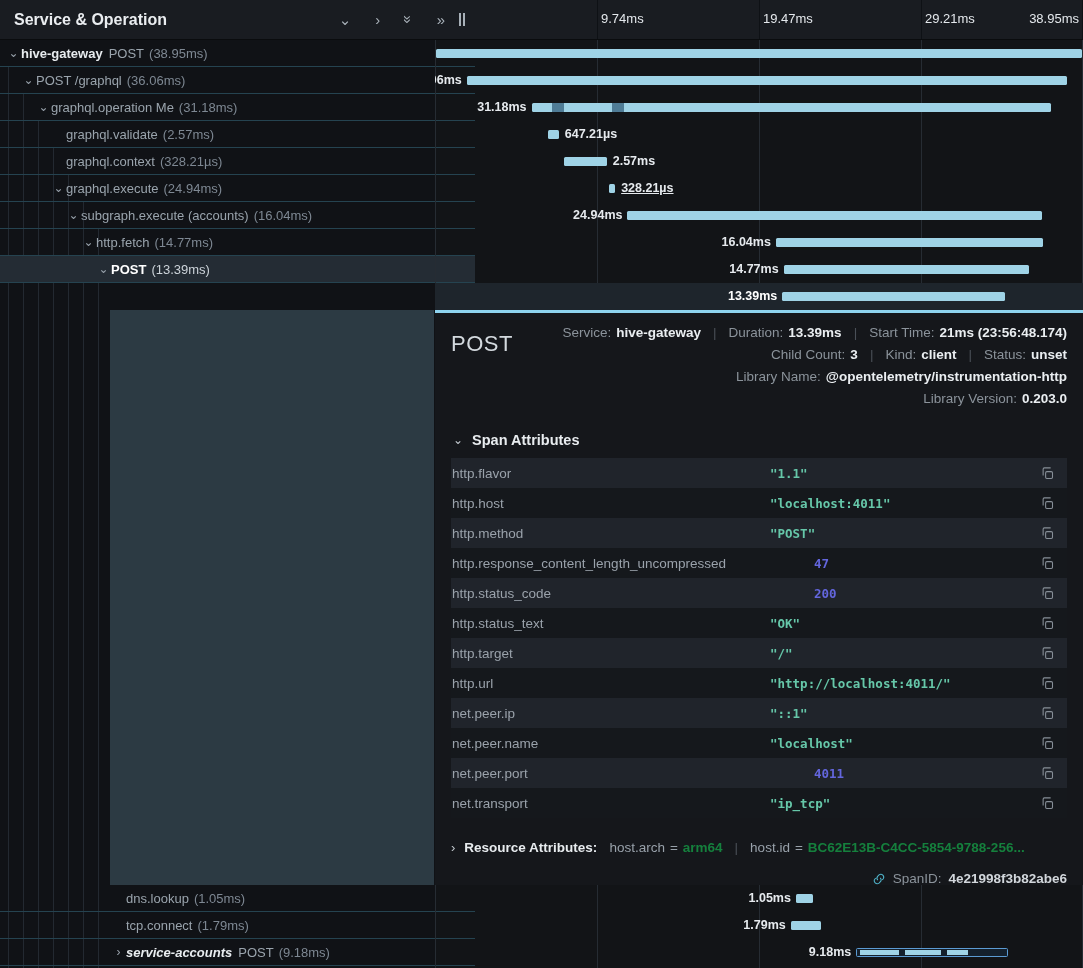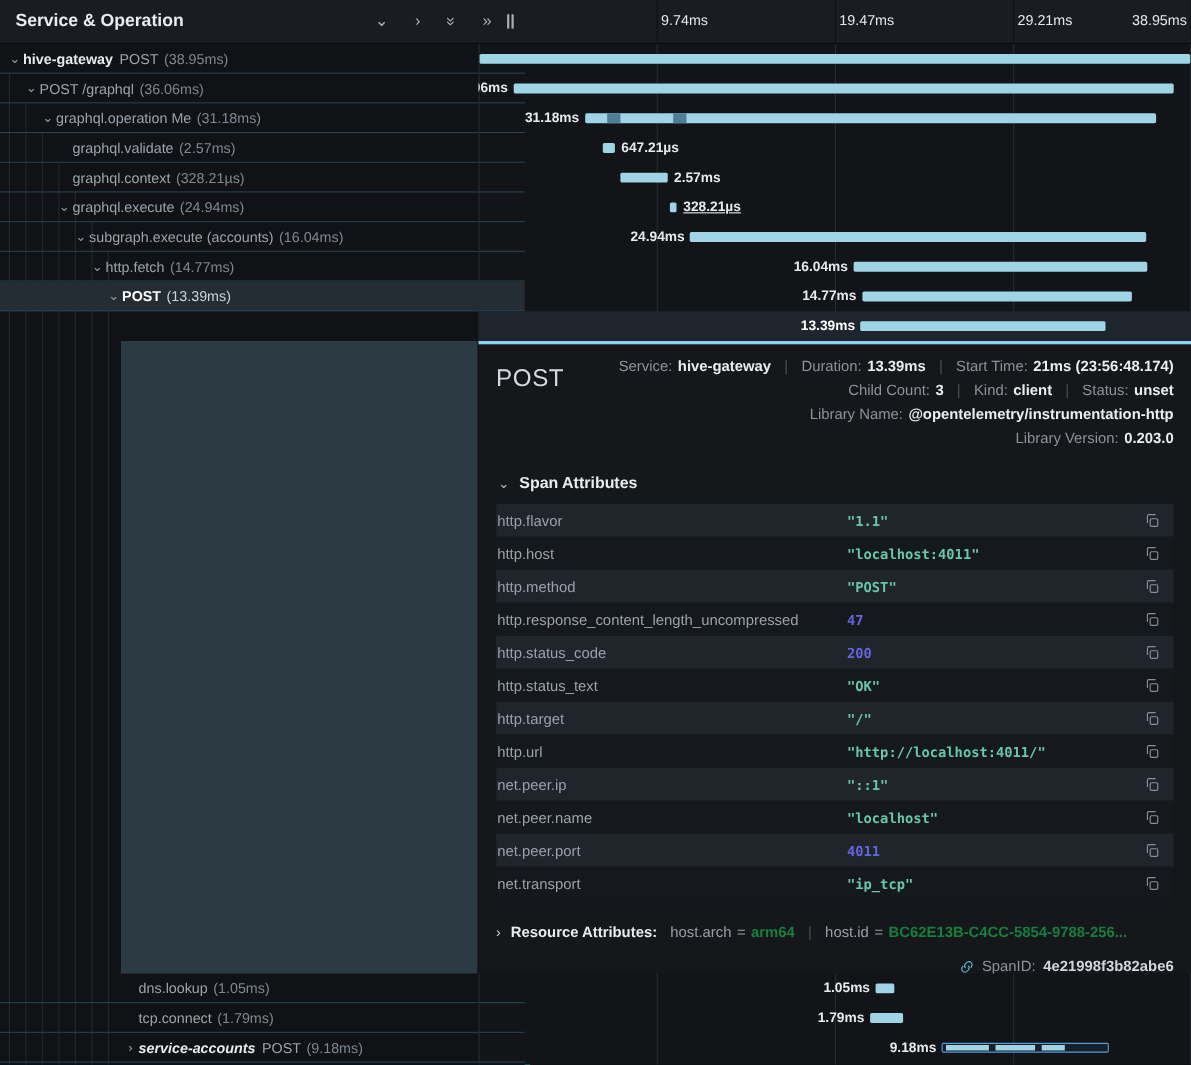--- a/index.html
+++ b/index.html
@@ -1,21 +1,21 @@
 <!DOCTYPE html>
 <html><head>
 <meta charset="utf-8">
 <style>
   html,body{margin:0;padding:0;background:#0d0f12;}
   *{box-sizing:border-box;}
   .app{position:relative;width:1083px;height:968px;overflow:hidden;
        font-family:"Liberation Sans",sans-serif;color:#c7ced4;background:#121417;}
 
   
-  .left{position:absolute;left:0;top:0;width:482px;height:968px;background:#101216;border-right:5px solid #5eead4;}
+  .left{position:absolute;left:0;top:0;width:482px;height:968px;background:#101216;border-right:7px solid #5eead4;}
   .left-header{position:absolute;left:0;top:0;right:0;height:40px;background:#191c21;border-bottom:1px solid #0a0c0e;
                display:flex;align-items:center;padding:0 10px 0 14px;z-index:5;}
   .lh-title{font-size:16px;font-weight:700;color:#eaedf0;flex:none;}
   .lh-icons{margin-left:auto;display:flex;align-items:center;gap:24px;margin-right:14px;}
   .lh-icon{color:#aab3bb;font-size:15px;line-height:1;cursor:pointer;display:inline-block;}
   .lh-icon.rot{transform:rotate(90deg);}
   .grip{width:6px;height:13px;border-left:2px solid #a7b0b8;border-right:2px solid #a7b0b8;cursor:col-resize;}
   .guide{position:absolute;width:1px;bottom:0;background:#232931;z-index:0;}
   .tree-top{position:absolute;left:0;top:40px;right:0;z-index:1;}
   .tree-bottom{position:absolute;left:0;top:885px;right:0;z-index:1;}
@@ -62,21 +62,21 @@
   .sect{display:flex;align-items:center;gap:9px;margin:26px 0 10px 2px;cursor:pointer;}
   .sect .chev{color:#c3cad0;font-size:12px;}
   .sect .stitle{font-size:14.5px;font-weight:700;color:#e8ecef;}
   .attr-table{margin-top:2px;}
   .attr-row{height:30px;display:flex;align-items:center;padding:0 10px 0 1px;}
   .attr-row:nth-child(odd){background:#20242b;}
   .attr-row:nth-child(even){background:#15181c;}
   .attr-key{width:318px;flex:none;color:#9aa2ab;font-size:13.5px;white-space:nowrap;overflow:hidden;}
   .attr-value{font-family:"DejaVu Sans Mono",monospace;font-size:12.5px;font-weight:700;white-space:nowrap;}
   .attr-value.string{color:#66c7a9;}
-  .attr-value.number{color:#6366dd;}
+  .attr-value.number{color:#6366dd;margin-left:44px;}
   .copy-btn{margin-left:auto;background:none;border:none;padding:2px;cursor:pointer;display:flex;align-items:center;}
   .copy-btn svg{stroke:#878f98;fill:none;stroke-width:1.7;width:15px;height:15px;}
   .res-row{margin-top:22px;display:flex;align-items:center;font-size:13.5px;white-space:nowrap;cursor:pointer;}
   .res-row .chev{color:#c3cad0;font-size:13px;margin-right:9px;}
   .res-title{font-weight:700;color:#e8ecef;margin-right:12px;}
   .rk{color:#98a1aa;}
   .req{color:#98a1aa;margin:0 5px;}
   .rv{color:#15803d;font-weight:600;}
   .rsep{color:#4a5058;margin:0 12px;}
   .spanid-row{margin-top:16px;display:flex;justify-content:flex-end;align-items:center;gap:7px;font-size:13.5px;}

